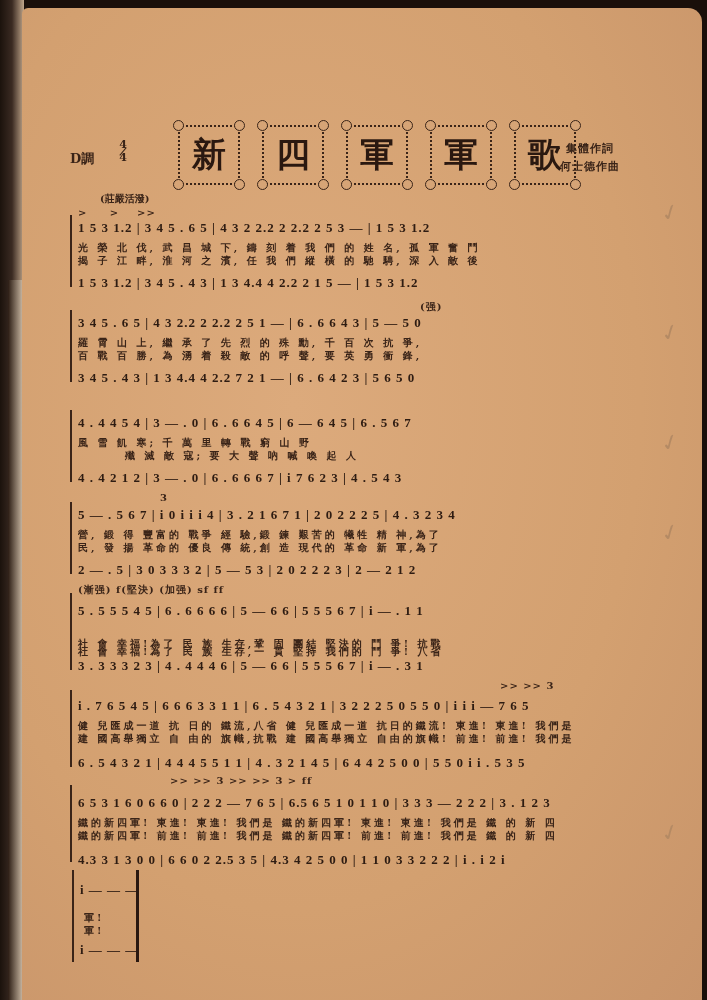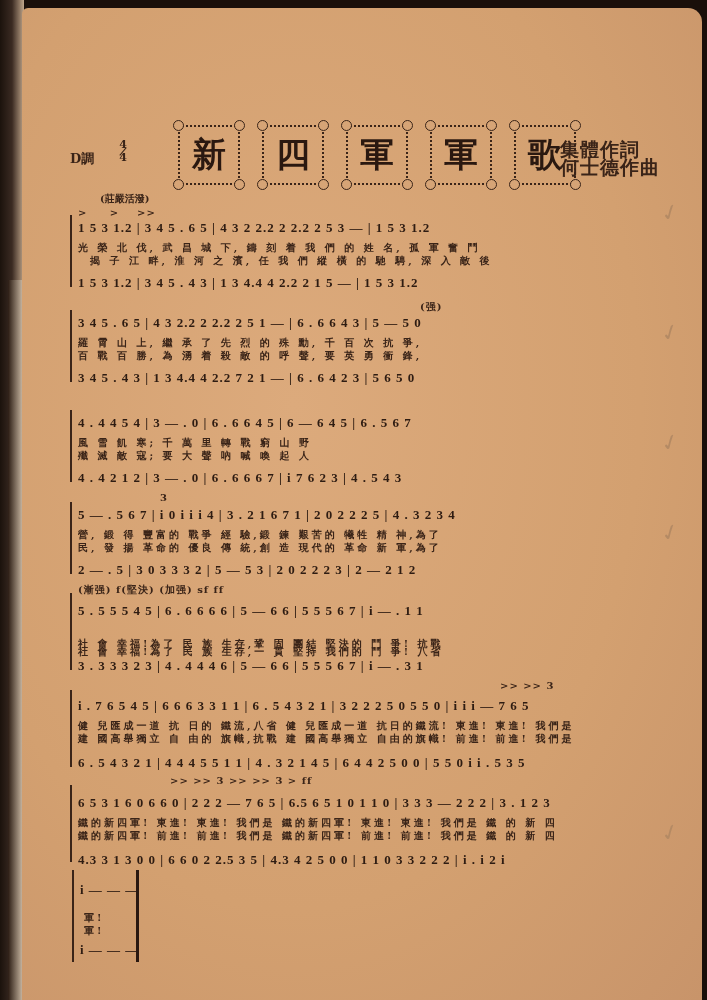--- a/index.html
+++ b/index.html
@@ -9,21 +9,21 @@
         border-radius:6px 14px 0 0;}
   .leftedge{position:absolute;left:0;top:0;width:24px;height:1000px;background:linear-gradient(90deg,#1b120c 0%,#3a2a22 50%,#bfa58a 100%);}
   .leftedge2{position:absolute;left:8px;top:280px;width:16px;height:720px;background:linear-gradient(90deg,#2c1d14,#d8c6b0);}
   .abs{position:absolute;}
   .key{left:70px;top:150px;font-size:13px;color:#3a2418;font-weight:bold;}
   .timesig{left:118px;top:140px;font-size:11px;line-height:10px;color:#3a2418;font-weight:bold;text-align:center;}
   .title{left:178px;top:125px;display:flex;gap:22px;}
   .tbox{width:58px;height:56px;border:2px dotted #3a2418;position:relative;display:flex;align-items:center;justify-content:center;font-size:34px;font-weight:bold;color:#2a1810;}
   .tbox .c{position:absolute;width:9px;height:9px;border:1.5px solid #3a2418;border-radius:50%;background:#d6a476;}
   .tbox .tl{left:-7px;top:-7px}.tbox .tr{right:-7px;top:-7px}.tbox .bl{left:-7px;bottom:-7px}.tbox .br{right:-7px;bottom:-7px}
-  .credits{left:560px;top:140px;font-size:19px;font-weight:bold;color:#3a2418;line-height:18px;letter-spacing:1px;}
+  .credits{left:560px;top:140px;font-size:11px;font-weight:bold;color:#3a2418;line-height:18px;letter-spacing:1px;text-align:center;}
   .expr{left:100px;top:192px;font-size:10px;color:#3a2418;font-weight:bold;}
   .system{position:absolute;left:70px;width:610px;}
   .bracket{position:absolute;left:0;top:10px;bottom:8px;border-left:2px solid #3a2418;}
   .row{position:absolute;left:8px;right:0;font-family:Liberation Serif, serif;font-weight:bold;font-size:13px;color:#2e1c12;white-space:nowrap;letter-spacing:1px;}
   .notes{height:18px;}
   .lyr{font-family:"DejaVu Serif",serif;font-size:10px;font-weight:bold;color:#3a2418;letter-spacing:3px;height:12px;line-height:12px;}
   .mark{font-size:10px;color:#3a2418;font-weight:bold;font-family:"DejaVu Serif",serif;}
   .finalbar{position:absolute;left:136px;top:870px;height:92px;border-left:3px solid #2a1810;}
   .end-bracket{position:absolute;left:72px;top:870px;height:92px;border-left:2px solid #3a2418;}
   .tick{position:absolute;right:28px;font-size:22px;color:#b48a64;transform:rotate(-20deg);}
@@ -85,38 +85,38 @@
   <div>何士德作曲</div>
 </div>
 
 <div class="abs expr">(莊嚴活潑)</div>
 
 <div class="system" style="top:205px;height:90px;">
   <div class="bracket"></div>
   <div class="row mark" style="top:2px;">&gt;&nbsp;&nbsp;&nbsp;&nbsp;&nbsp;&gt;&nbsp;&nbsp;&nbsp;&nbsp;&gt;&gt;</div>
   <div class="row notes" style="top:15px;">1 5 3 1.2 | 3 4 5 . 6 5 | 4 3 2 2.2 2 2.2 2 5 3 — | 1 5 3 1.2</div>
   <div class="row lyr" style="top:37px;">光 榮 北 伐, 武 昌 城 下, 鑄 刻 着 我 們 的 姓 名, 孤 軍 奮 鬥</div>
-  <div class="row lyr" style="top:50px;margin-left:12px;">揭 子 江 畔, 淮 河 之 濱, 任 我 們 縱 橫 的 馳 騁, 深 入 敵 後</div>
+  <div class="row lyr" style="top:50px;">揭 子 江 畔, 淮 河 之 濱, 任 我 們 縱 橫 的 馳 騁, 深 入 敵 後</div>
   <div class="row notes" style="top:70px;">1 5 3 1.2 | 3 4 5 . 4 3 | 1 3 4.4 4 2.2 2 1 5 — | 1 5 3 1.2</div>
 </div>
 
 <div class="system" style="top:300px;height:90px;">
   <div class="bracket"></div>
   <div class="row mark" style="top:0px;left:350px;">(强)</div>
   <div class="row notes" style="top:15px;">3 4 5 . 6 5 | 4 3 2.2 2 2.2 2 5 1 — | 6 . 6 6 4 3 | 5 — 5 0</div>
   <div class="row lyr" style="top:37px;">羅 霄 山 上, 繼 承 了 先 烈 的 殊 勳, 千 百 次 抗 爭,</div>
   <div class="row lyr" style="top:50px;">百 戰 百 勝, 為 湧 着 殺 敵 的 呼 聲, 要 英 勇 衝 鋒,</div>
   <div class="row notes" style="top:70px;">3 4 5 . 4 3 | 1 3 4.4 4 2.2 7 2 1 — | 6 . 6 4 2 3 | 5 6 5 0</div>
 </div>
 
 <div class="system" style="top:400px;height:90px;">
   <div class="bracket"></div>
   <div class="row notes" style="top:15px;">4 . 4 4 5 4 | 3 — . 0 | 6 . 6 6 4 5 | 6 — 6 4 5 | 6 . 5 6 7</div>
   <div class="row lyr" style="top:37px;">風 雪 飢 寒; 千 萬 里 轉 戰 窮 山 野</div>
-  <div class="row lyr" style="top:50px;">殲 滅 敵 寇; 要 大 聲 吶 喊 喚 起 人</div>
+  <div class="row lyr" style="top:50px;margin-left:47px;">殲 滅 敵 寇; 要 大 聲 吶 喊 喚 起 人</div>
   <div class="row notes" style="top:70px;">4 . 4 2 1 2 | 3 — . 0 | 6 . 6 6 6 7 | i 7 6 2 3 | 4 . 5 4 3</div>
 </div>
 
 <div class="system" style="top:492px;height:90px;">
   <div class="bracket"></div>
   <div class="row mark" style="top:0px;left:90px;">3</div>
   <div class="row notes" style="top:15px;">5 — . 5 6 7 | i 0 i i i 4 | 3 . 2 1 6 7 1 | 2 0 2 2 2 5 | 4 . 3 2 3 4</div>
   <div class="row lyr" style="top:50px;">民, 發 揚 革命的 優良 傳 統,創 造 現代的 革命 新 軍,為了</div>
   <div class="row lyr" style="top:37px;">營, 鍛 得 豐富的 戰爭 經 驗,鍛 鍊 艱苦的 犧牲 精 神,為了</div>
   <div class="row notes" style="top:70px;">2 — . 5 | 3 0 3 3 3 2 | 5 — 5 3 | 2 0 2 2 2 3 | 2 — 2 1 2</div>

